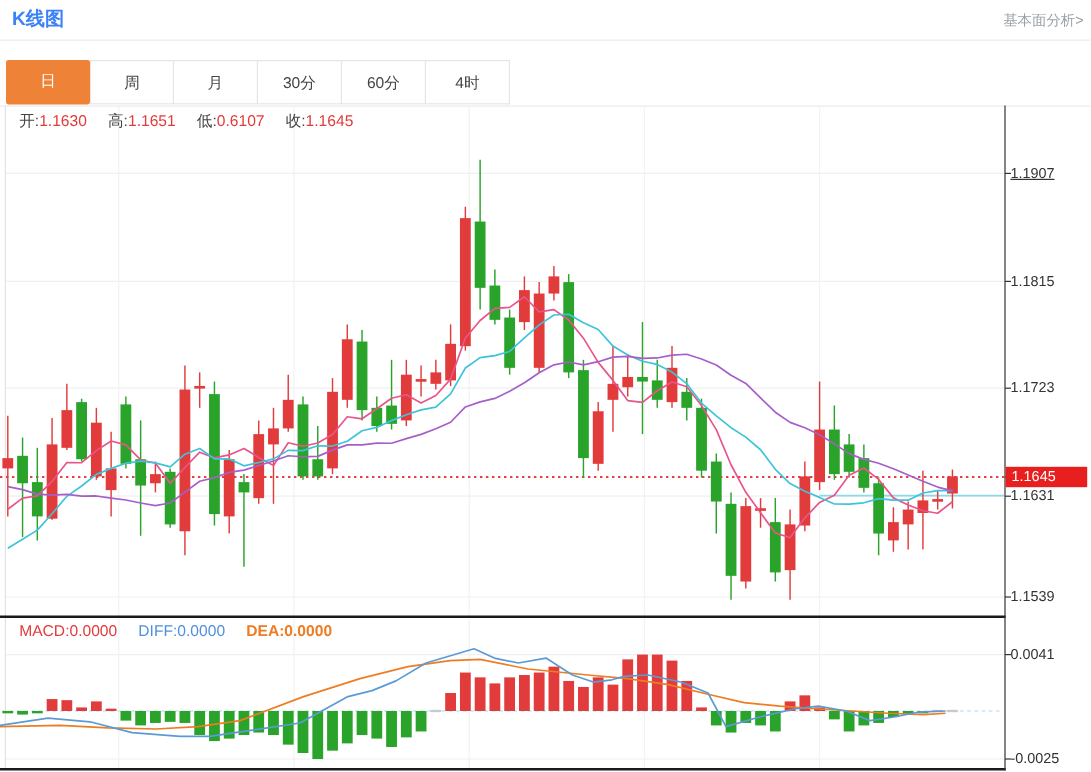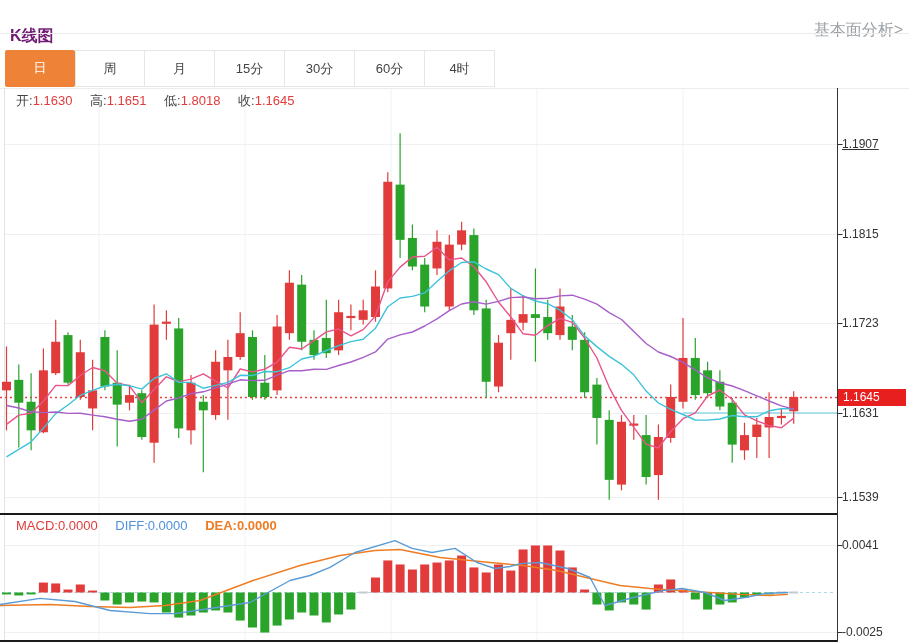--- a/index.html
+++ b/index.html
@@ -1,22 +1,22 @@
 <!DOCTYPE html>
 <html><head>
 <meta charset="utf-8">
 <style>
   * { margin:0; padding:0; box-sizing:border-box; }
   html,body { width:909px; height:643px; background:#fff; overflow:hidden;
     font-family:"Liberation Sans","DejaVu Sans",sans-serif; }
   .abs { position:absolute; }
   #stage { position:relative; width:909px; height:643px; background:#fff; }
   #chart { position:absolute; left:0; top:0; }
-  .page-title { left:10px; top:6px; font-size:16px; font-weight:bold; color:#701a75;margin-top:20px; }
-  .fund-link { right:6px; top:20px; font-size:16px; color:#9aa0a6; cursor:pointer; }
+  .page-title { left:10px; top:6px; font-size:16px; font-weight:bold; color:#3b82f6; }
+  .fund-link { right:6px; top:9px; font-size:12px; color:#9aa0a6; cursor:pointer; }
   .hdiv-top { left:0; top:33px; width:909px; border-top:1px solid #ebebeb; }
   .tabs { left:5px; top:50px; height:37px; display:flex; }
   .tab { width:70px; height:37px; line-height:36px; text-align:center; font-size:13px;
     color:#444; background:#fff; border:1px solid #e6e6e6; border-left:none; cursor:pointer; }
   .tab:nth-child(2) { border-left:1px solid #e6e6e6; }
   .tab.active { background:#ee8236; color:#fff; border:none; border-radius:2px; }
   .legend-row { left:16px; font-size:13px; white-space:nowrap; }
   .legend-row .lb { color:#444; }
   .legend-row .sp { margin-right:14px; }
   .v-red { color:#e23b3b; }
@@ -284,30 +284,29 @@
     </svg>
 
   <div class="abs page-title">K线图</div>
   <div class="abs fund-link">基本面分析&gt;</div>
   <div class="abs hdiv-top"></div>
 
   <div class="abs tabs">
     <div class="tab active">日</div>
     <div class="tab">周</div>
     <div class="tab">月</div>
-    <div class="tab">15分</div>
     <div class="tab">30分</div>
     <div class="tab">60分</div>
     <div class="tab">4时</div>
   </div>
 
   <div class="abs legend-row" style="top:92px;">
     <span class="lb">开:</span><span class="v-red sp">1.1630</span>
     <span class="lb">高:</span><span class="v-red sp">1.1651</span>
-    <span class="lb">低:</span><span class="v-red sp">1.8018</span>
+    <span class="lb">低:</span><span class="v-red sp">0.6107</span>
     <span class="lb">收:</span><span class="v-red">1.1645</span>
   </div>
 
 
   <div class="abs legend-row" style="top:518px;">
     <span class="v-red">MACD:</span><span class="v-red sp">0.0000</span>
     <span class="v-diff">DIFF:</span><span class="v-diff sp">0.0000</span>
     <span class="v-dea">DEA:</span><span class="v-dea">0.0000</span>
   </div>
 

